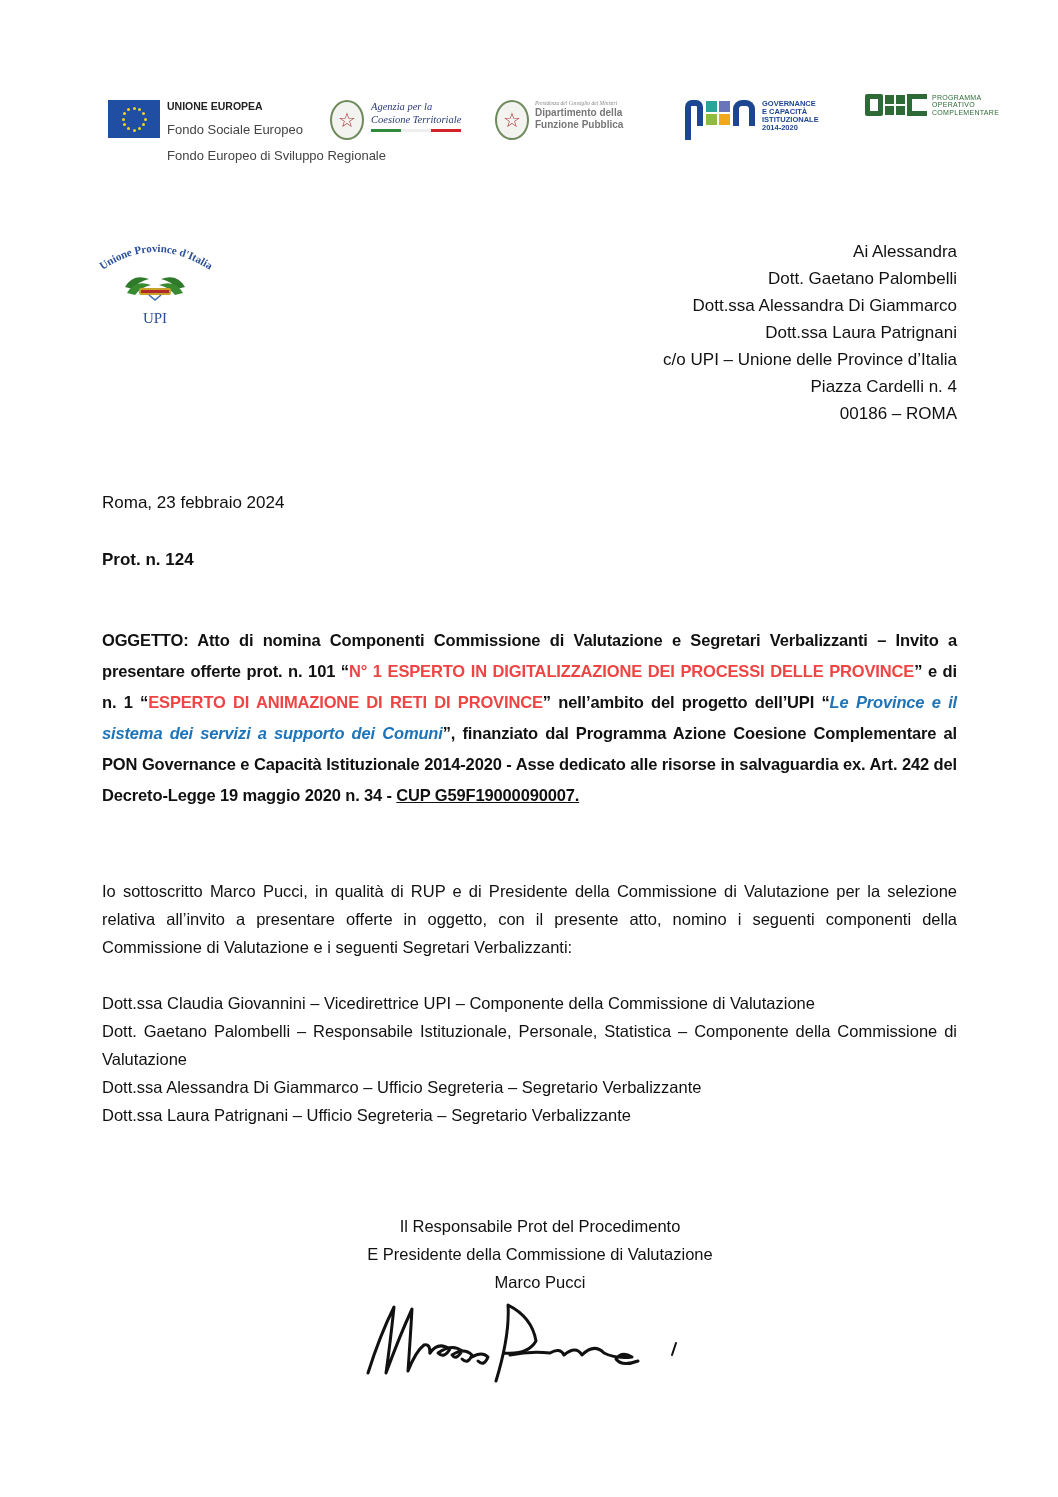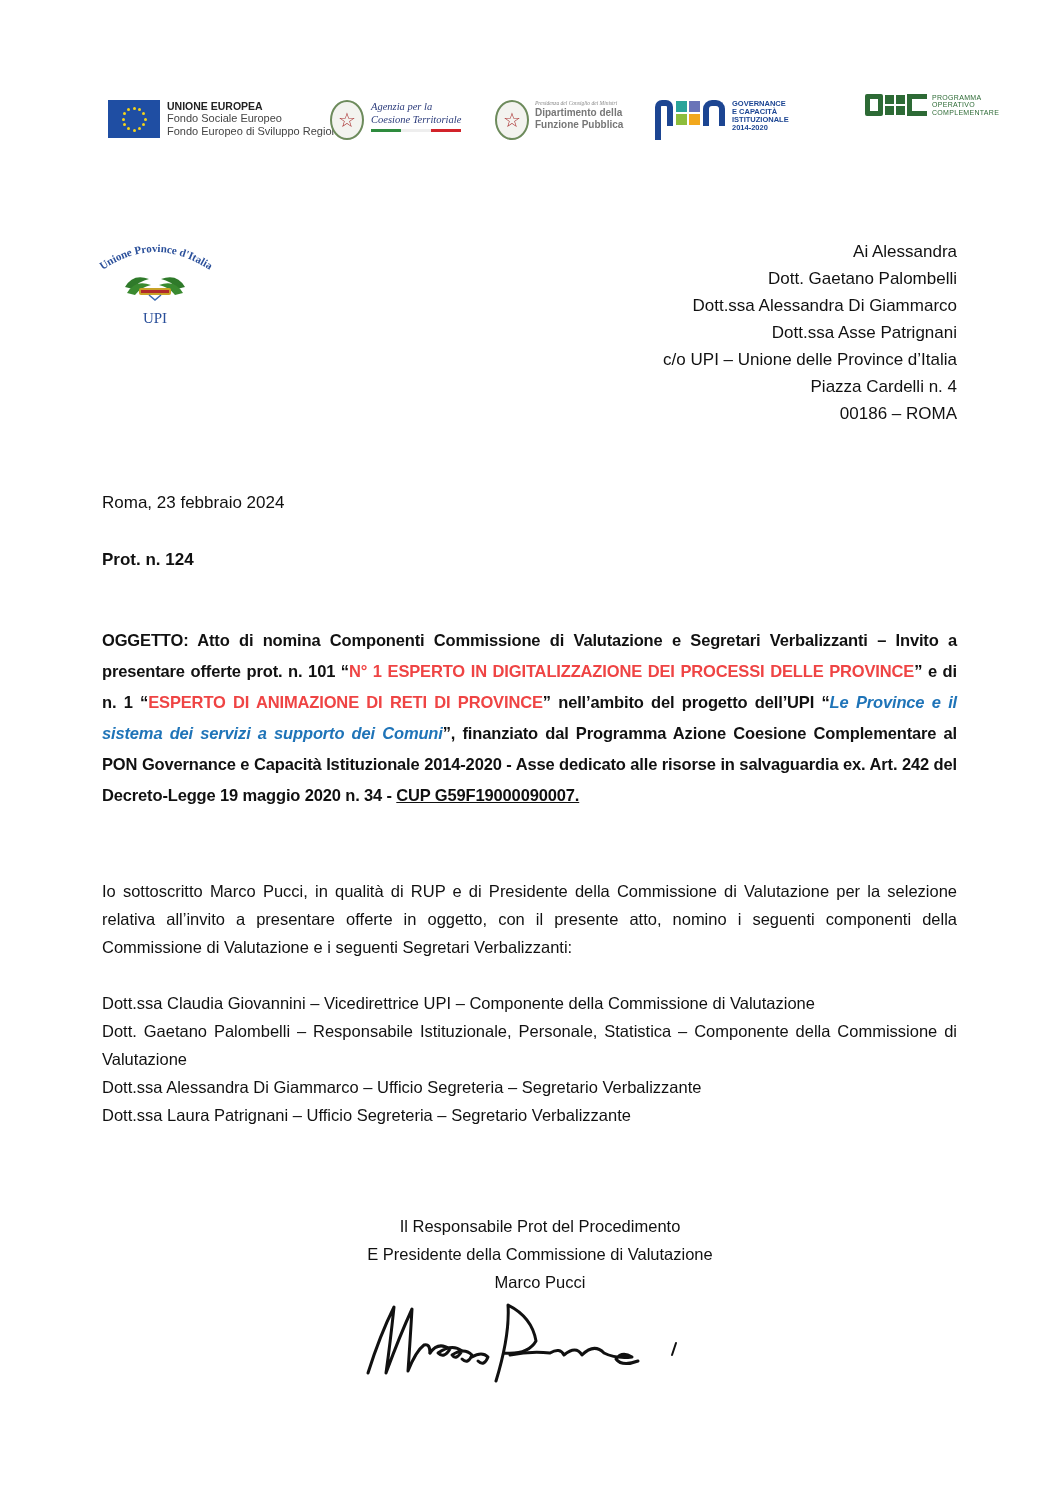--- a/index.html
+++ b/index.html
@@ -7,21 +7,21 @@
          font-family: "Liberation Sans", sans-serif; color: #111; }
   .page { position: absolute; left: 0; top: 0; width: 1058px; height: 1497px; }
 
   
   .logo-bar { position: absolute; top: 100px; left: 105px; width: 910px; height: 55px; }
   .logo { position: absolute; top: 0; height: 55px; display: flex; align-items: flex-start; }
   .eu-flag { width: 52px; height: 38px; background: #1f4ea3; position: relative; }
   .eu-flag span { position: absolute; width: 3px; height: 3px; background: #f5d41a; border-radius: 50%; }
   .eu-text { margin-left: 7px; line-height: 1.15; }
   .eu-title { font-weight: bold; font-size: 10.5px; color: #222; }
-  .eu-sub { font-size: 11px; color: #444; }
+  .eu-sub { font-size: 13px; color: #444; margin-top: 11px; }
   .emblem { width: 34px; height: 40px; border-radius: 50%; border: 2px solid #6d8b5c;
             position: relative; box-sizing: border-box; background: #f3f3ef; }
   .emblem::after { content: "\2606"; position: absolute; left: 0; right: 0; top: 6px;
             text-align: center; font-size: 20px; color: #a33; }
   .agency-text { margin-left: 7px; font-family: "Liberation Serif", serif; font-style: italic;
             font-size: 10.5px; color: #2a3a7a; line-height: 1.25; }
   .tricolor { display: flex; height: 3px; width: 90px; margin-top: 3px; }
   .tricolor i { flex: 1; }
   .dfp-text { margin-left: 6px; line-height: 1.2; }
   .dfp-small { font-family: "Liberation Serif", serif; font-style: italic; font-size: 5.5px; color: #888; }
@@ -108,21 +108,21 @@
         <div>Agenzia per la</div>
         <div>Coesione Territoriale</div>
         <div class="tricolor">
             <i style="background:#2e8b3e"></i>
             <i style="background:#eeeeee"></i>
             <i style="background:#d2232a"></i>
           </div>
       </div>
     </div>
 
-    <div class="logo" style="left:550px;">
+    <div class="logo" style="left:580px;">
       <div class="pon-mark">
         <div class="pon-p"></div>
         <div class="pon-o">
             <i style="background:#2aa39a"></i>
             <i style="background:#6a74b8"></i>
             <i style="background:#8dbd3c"></i>
             <i style="background:#f2a81d"></i>
           </div>
         <div class="pon-n"></div>
       </div>
@@ -171,21 +171,21 @@
       <rect x="18" y="17" width="28" height="3" fill="#b02a2a"></rect>
       <path d="M26,22 L32,27 L38,22" stroke="#3a6ab0" stroke-width="1.5" fill="none"></path>
     </svg>
     <div class="upi-name">UPI</div>
   </div>
 
   <div class="recipients body-text">
     <div>Ai Alessandra</div>
     <div>Dott. Gaetano Palombelli</div>
     <div>Dott.ssa Alessandra Di Giammarco</div>
-    <div>Dott.ssa Asse Patrignani</div>
+    <div>Dott.ssa Laura Patrignani</div>
     <div>c/o UPI – Unione delle Province d’Italia</div>
     <div>Piazza Cardelli n. 4</div>
     <div>00186 – ROMA</div>
   </div>
 
   <div class="date body-text">Roma, 23 febbraio 2024</div>
   <div class="prot body-text">Prot. n. 124</div>
 
   <div class="subject"><span>OGGETTO: Atto di nomina Componenti Commissione di Valutazione e Segretari Verbalizzanti – Invito a presentare offerte prot. n. 101 “</span><span class="blue">N° 1 ESPERTO IN DIGITALIZZAZIONE DEI PROCESSI DELLE PROVINCE</span><span>” e di n. 1 “</span><span class="blue">ESPERTO DI ANIMAZIONE DI RETI DI PROVINCE</span><span>” nell’ambito del progetto dell’UPI “</span><span class="blue-it">Le Province e il sistema dei servizi a supporto dei Comuni</span><span>”, finanziato dal Programma Azione Coesione Complementare al PON Governance e Capacità Istituzionale 2014-2020 - Asse dedicato alle risorse in salvaguardia ex. Art. 242 del Decreto-Legge 19 maggio 2020 n. 34 - </span><span class="u">CUP G59F19000090007.</span></div>
 

